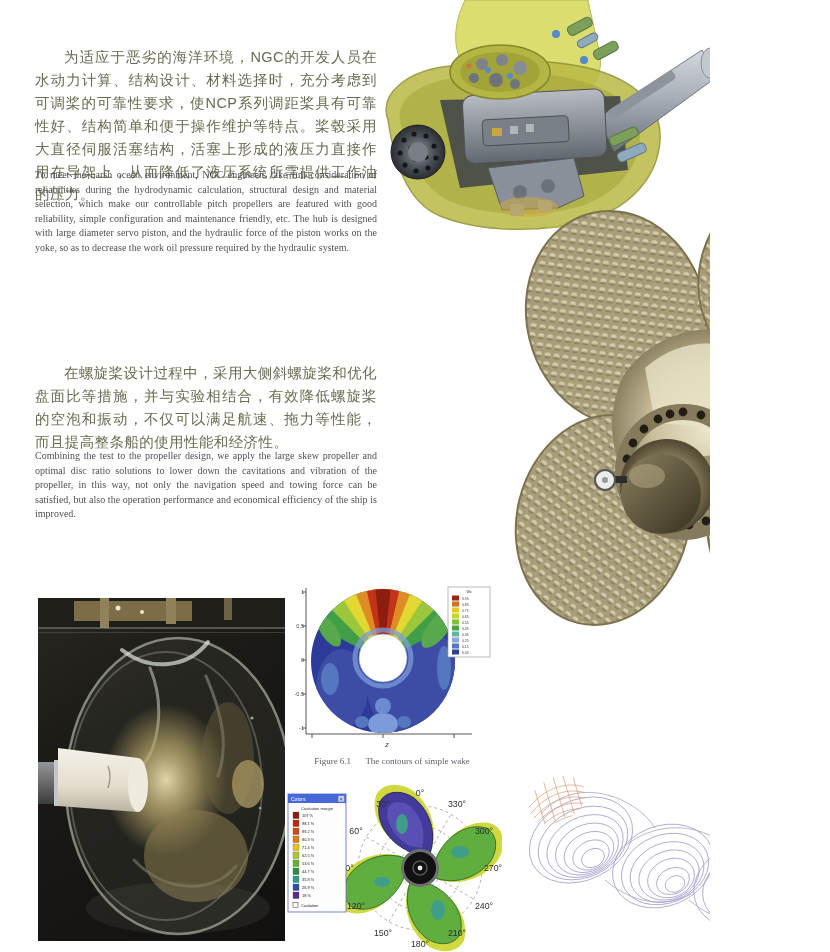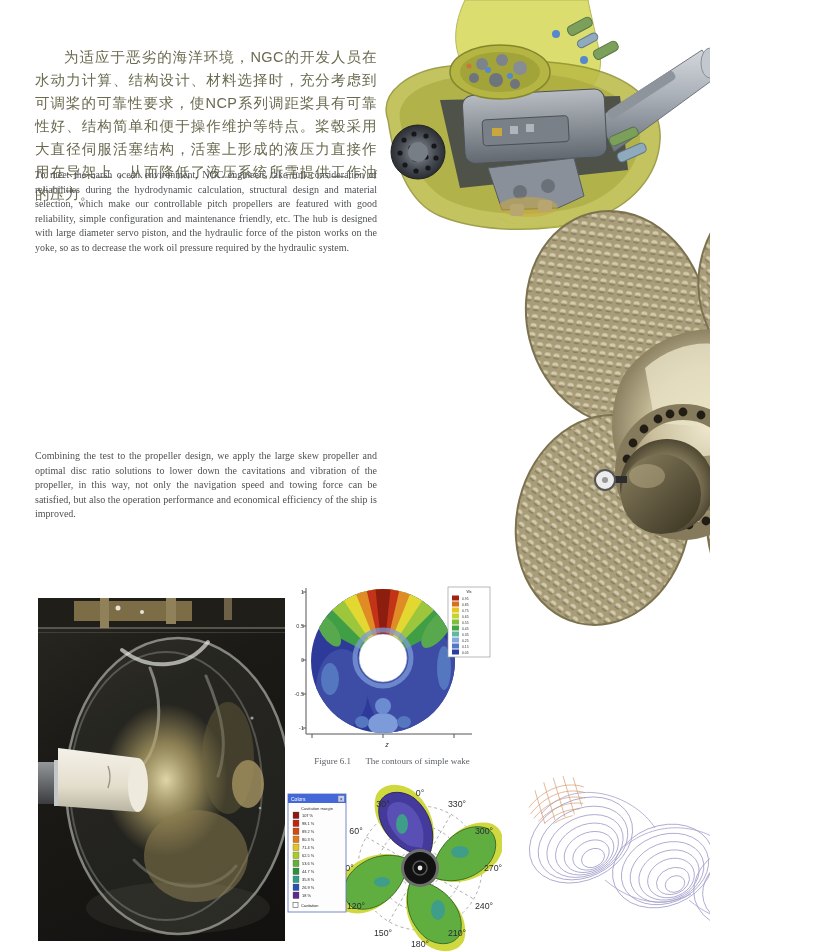--- a/index.html
+++ b/index.html
@@ -18,20 +18,21 @@
 </style>
 </head>
 <body>
 
 <div id="page">
 
   <div class="abs para cn" style="left:35px;top:46px;">为适应于恶劣的海洋环境，NGC的开发人员在水动力计算、结构设计、材料选择时，充分考虑到可调桨的可靠性要求，使NCP系列调距桨具有可靠性好、结构简单和便于操作维护等特点。桨毂采用大直径伺服活塞结构，活塞上形成的液压力直接作用在导架上，从而降低了液压系统所需提供工作油的压力。</div>
 
   <div class="abs para en" style="left:35px;top:168px;">To meet the harsh ocean environment, NGC engineers take full consideration of reliabilities during the hydrodynamic calculation, structural design and material selection, which make our controllable pitch propellers are featured with good reliability, simple configuration and maintenance friendly, etc. The hub is designed with large diameter servo piston, and the hydraulic force of the piston works on the yoke, so as to decrease the work oil pressure required by the hydraulic system.</div>
 
+  <div class="abs para cn" style="left:35px;top:362px;">在螺旋桨设计过程中，采用大侧斜螺旋桨和优化盘面比等措施，并与实验相结合，有效降低螺旋桨的空泡和振动，不仅可以满足航速、拖力等性能，而且提高整条船的使用性能和经济性。</div>
 
   <div class="abs para en" style="left:35px;top:449px;">Combining the test to the propeller design, we apply the large skew propeller and optimal disc ratio solutions to lower down the cavitations and vibration of the propeller, in this way, not only the navigation speed and towing force can be satisfied, but also the operation performance and economical efficiency of the ship is improved.</div>
 
   <svg class="abs" style="left:370px;top:0;" width="460" height="240" viewBox="0 0 460 240">
     <defs>
       <linearGradient id="shaftG" x1="0" y1="0" x2="0" y2="1">
         <stop offset="0" stop-color="#d4d8dd"></stop>
           <stop offset="0.45" stop-color="#aab0b8"></stop>
         <stop offset="1" stop-color="#6b727b"></stop>
       </linearGradient>

